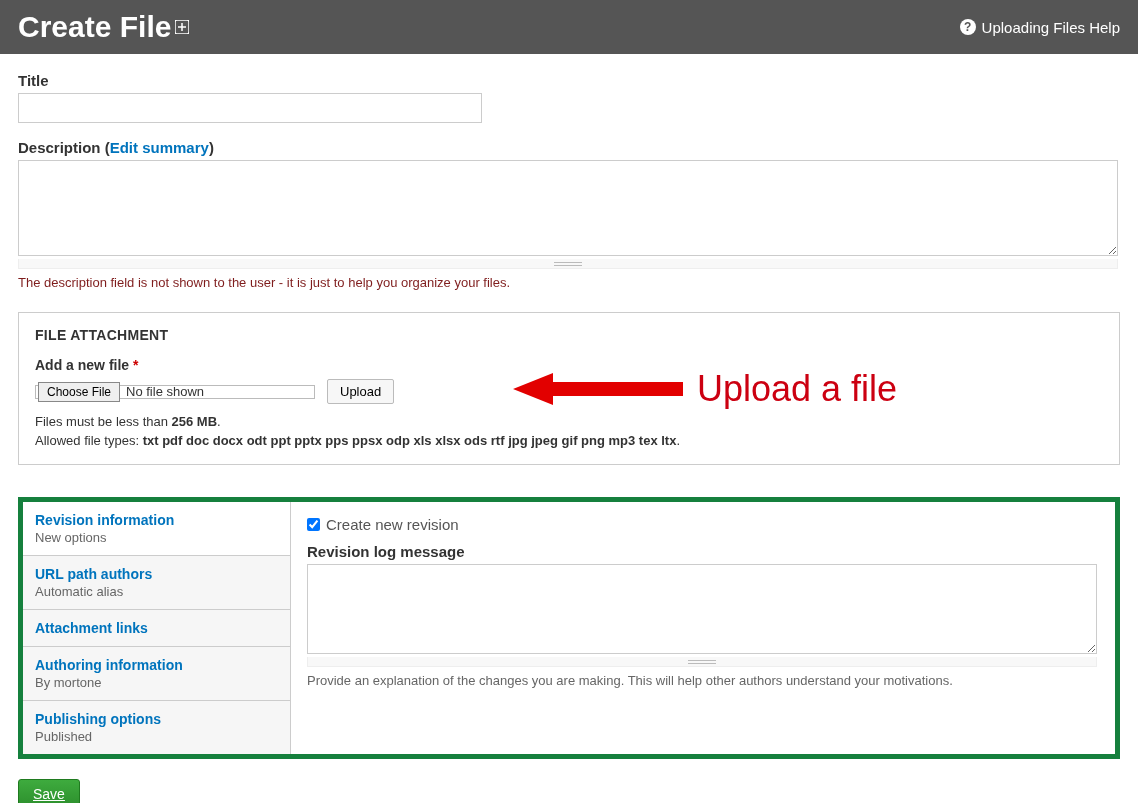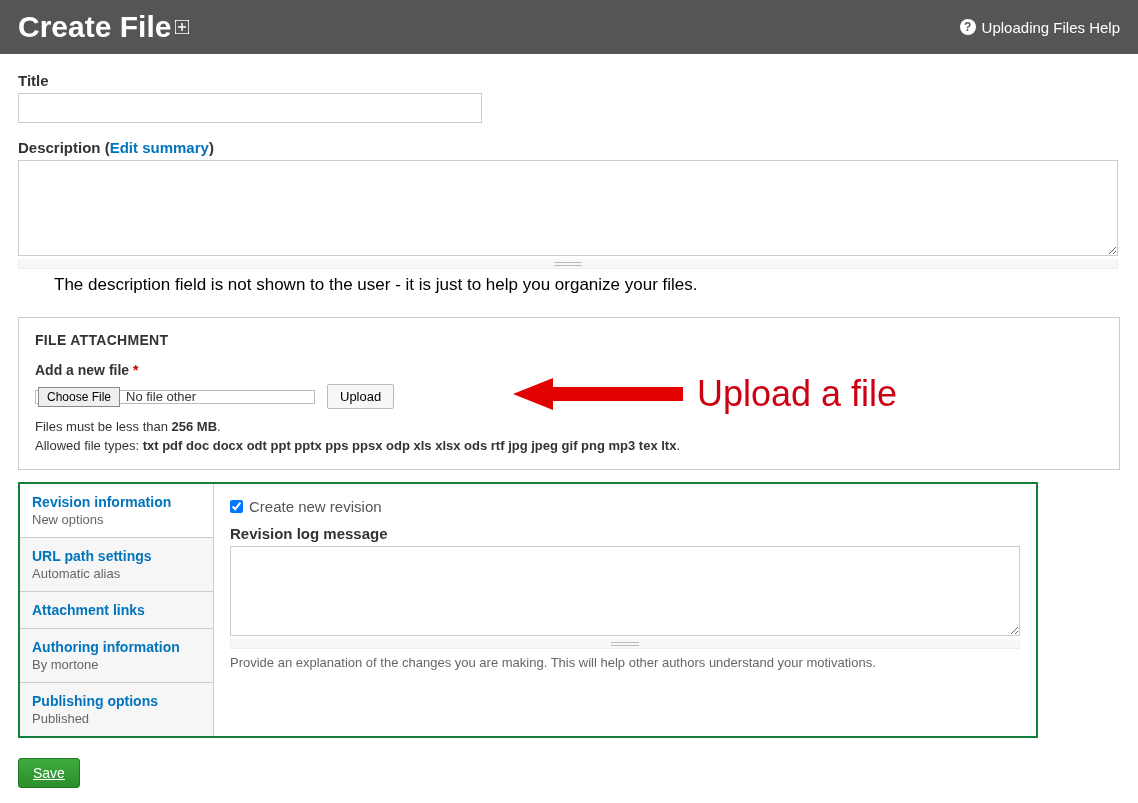--- a/index.html
+++ b/index.html
@@ -8,21 +8,21 @@
   .header h1 { font-size: 30px; font-weight: bold; display: flex; align-items: center; gap: 2px; }
   .header .plus-icon { width: 18px; height: 18px; display:inline-flex; align-items:center; justify-content:center;}
   .header .help-link { color: #fff; font-size: 15px; display: flex; align-items: center; gap: 6px; text-decoration: none; }
   .help-icon { width: 16px; height: 16px; border-radius: 50%; background: #fff; color: #555; display:inline-flex; align-items:center; justify-content:center; font-weight:bold; font-size:12px; }
 
   .content { padding: 18px; }
   .form-label { font-weight: bold; font-size: 15px; margin-bottom: 4px; display: block; }
   .link { color: #0074bd; cursor: pointer; }
   .title-input { width: 464px; height: 30px; border: 1px solid #ccc; padding: 4px 6px; }
   .desc-textarea { width: 1100px; height: 96px; border: 1px solid #ccc; padding: 4px 6px; resize: vertical; }
-  .field-help { color: #000000; font-size: 17px; margin-top: 6px; margin-left: 36px; }
+  .field-help { color: #7f1d1d; font-size: 13px; margin-top: 6px; }
   .resize-grip { width:1100px; height:10px; background:#f8f8f8; border:1px solid #eee; border-top:none; display:flex; align-items:center; justify-content:center;}
   .resize-grip span{width:28px;height:4px;border-top:1px solid #bbb;border-bottom:1px solid #bbb;}
 
   .fieldset { border: 1px solid #ccc; padding: 14px 16px 16px 16px; margin-top: 22px; width: 1102px; }
   .fieldset-legend { font-weight: bold; font-size: 14px; letter-spacing: 0.3px; margin-bottom: 14px; }
   .add-file-label { font-weight: bold; font-size: 14px; margin-bottom: 6px; display:block;}
   .required { color: #cc0000; }
   .file-row { display: flex; align-items: center; gap: 12px; margin-bottom: 10px;}
   .file-input-wrap { border: 1px solid #bbb; padding: 2px; width: 280px; height: 14px; display:flex; align-items:center; gap:6px; background:#fff;}
   .choose-file-btn { border:1px solid #888; background:#efefef; font-size:12px; padding:2px 8px; cursor:pointer; font-family:inherit;}
@@ -30,21 +30,21 @@
   .upload-btn { border:1px solid #bbb; background:#f7f7f7; padding:4px 12px; font-size:13px; cursor:pointer; border-radius:2px; font-family:inherit;}
   .file-limit { font-size: 13px; margin-bottom: 4px;}
   .file-types { font-size: 13px; }
   .file-types b { font-weight: bold; }
 
   .annotation-row { position: relative; height: 0; }
   .annotation { position: absolute; left: 478px; top: -46px; display:flex; align-items:center; gap:14px; pointer-events:none;}
   .arrow svg { display: block; }
   .annotation-text { color: #cc0011; font-size: 36px; font-family: "Helvetica Neue", Arial, sans-serif; }
 
-  .vt-wrap { border:2px solid #15803d; margin-top:12px; width:1020px; display:flex; min-height:248px;}
+  .vt-wrap { border:5px solid #15803d; margin-top:32px; width:1102px; display:flex; min-height:248px;}
   .vt-tabs { width:268px; border-right:1px solid #ccc;}
   .vt-tab { padding:10px 12px; border-bottom:1px solid #ccc; cursor:pointer; background:#f6f6f6;}
   .vt-tab.active { background:#fff; }
   .vt-tab-title { color:#0074bd; font-weight:bold; font-size:14px;}
   .vt-tab-sub { color:#666; font-size:13px; margin-top:2px;}
   .vt-pane { flex:1; padding:14px 16px;}
   .checkbox-row { display:flex; align-items:center; gap:6px; margin-bottom:10px; font-size:15px; color:#555;}
   .checkbox-row input { width:13px; height:13px;}
   .rev-textarea { width:790px; height:90px; border:1px solid #ccc; resize:vertical; }
   .rev-grip{ width:790px; height:10px; background:#f8f8f8; border:1px solid #eee; border-top:none; display:flex;align-items:center;justify-content:center;}
@@ -91,21 +91,21 @@
 
   <div class="fieldset">
     <div class="fieldset-legend">FILE ATTACHMENT</div>
     <label class="add-file-label">
       <span>Add a new file</span>
       <span class="required">*</span>
     </label>
     <div class="file-row">
       <div class="file-input-wrap">
         <button class="choose-file-btn">Choose File</button>
-        <span class="no-file-text">No file other</span>
+        <span class="no-file-text">No file shown</span>
       </div>
       <button class="upload-btn">Upload</button>
     </div>
 
     <div class="annotation-row">
       <div class="annotation">
         <span class="arrow">
           <svg width="170" height="40" viewBox="0 0 170 40">
             <polygon points="0,20 40,4 40,13 170,13 170,27 40,27 40,36" fill="#e20000"></polygon>
           </svg>
@@ -122,21 +122,21 @@
     </div>
   </div>
 
   <div class="vt-wrap">
     <div class="vt-tabs">
       <div class="vt-tab active">
         <div class="vt-tab-title">Revision information</div>
         <div class="vt-tab-sub">New options</div>
       </div>
       <div class="vt-tab">
-        <div class="vt-tab-title">URL path settings</div>
+        <div class="vt-tab-title">URL path authors</div>
         <div class="vt-tab-sub">Automatic alias</div>
       </div>
       <div class="vt-tab">
         <div class="vt-tab-title">Attachment links</div>
       </div>
       <div class="vt-tab">
         <div class="vt-tab-title">Authoring information</div>
         <div class="vt-tab-sub">By mortone</div>
       </div>
       <div class="vt-tab" style="border-bottom:none;">

